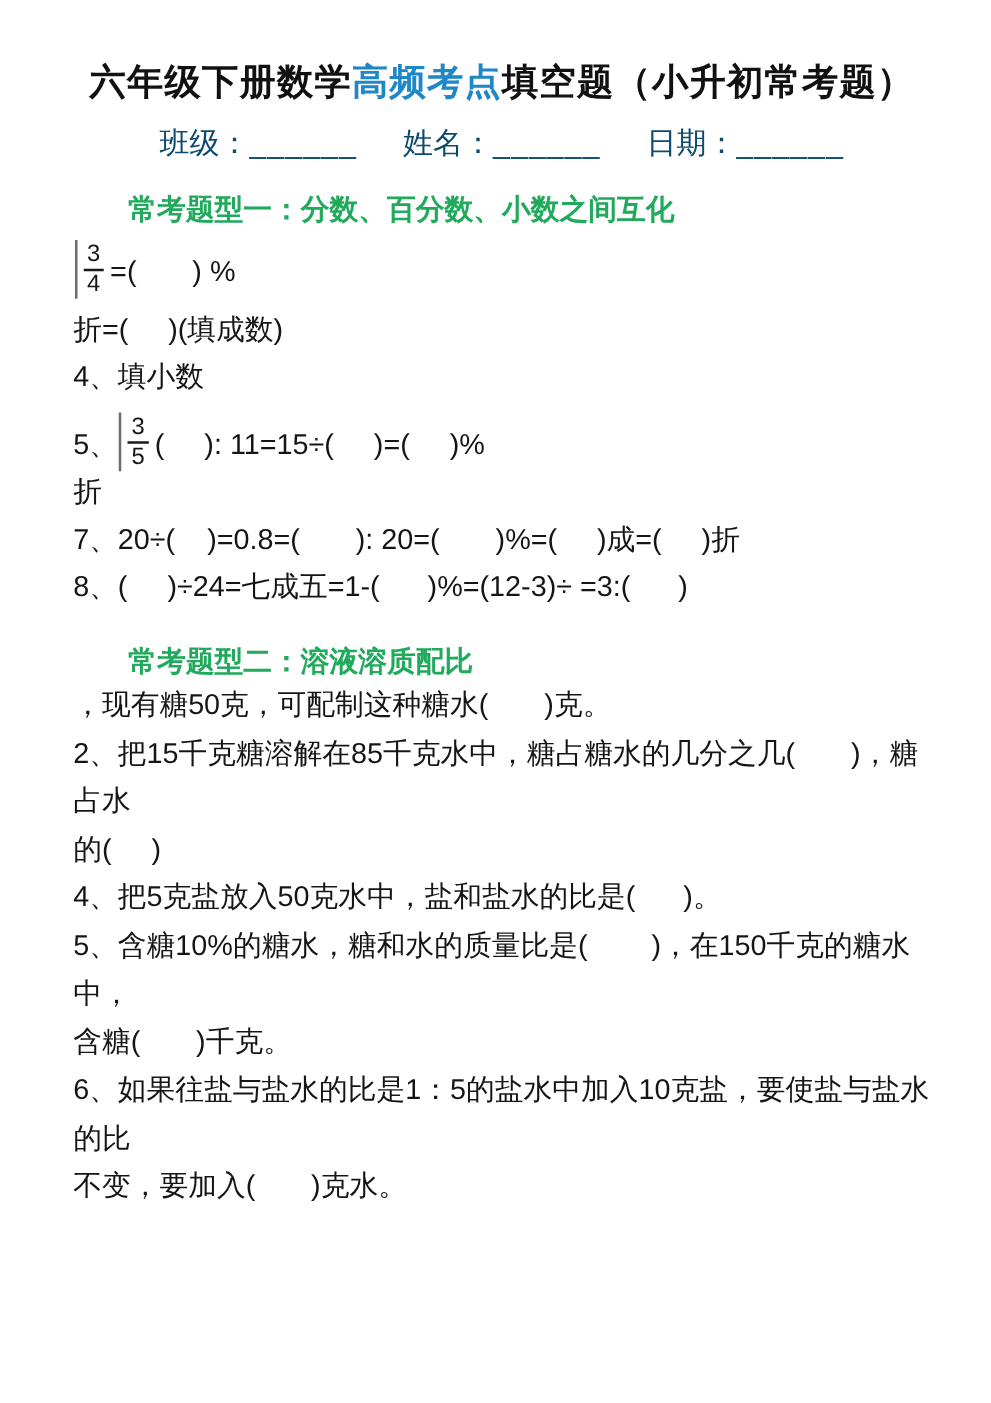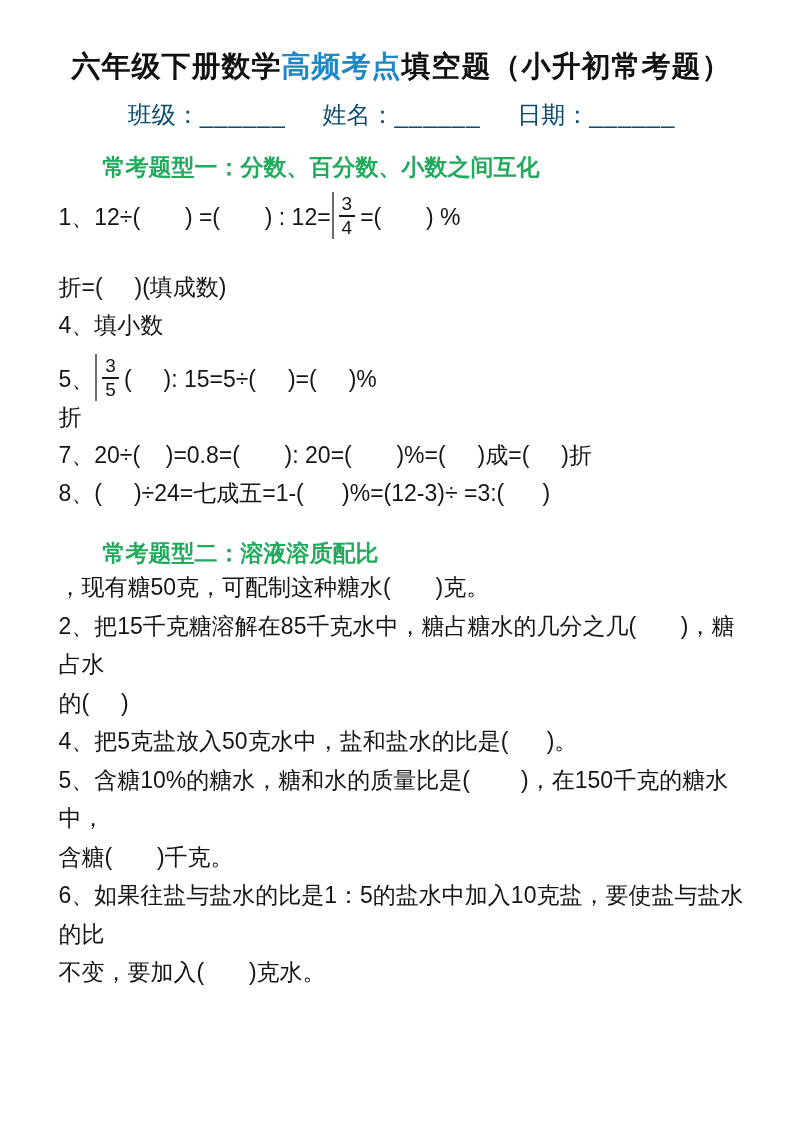--- a/index.html
+++ b/index.html
@@ -54,21 +54,21 @@
     color:var(--ink);
     white-space:pre-wrap;
   }
   .s2 .line{line-height:38.5px;}
   .frac-line{
     line-height:38px;
     height:54px;
     display:flex;
     align-items:flex-end;
   }
-  .gap-before{margin-top:32px;}
+  .gap-before{margin-top:8px;}
   .frac{
     display:inline-flex;
     flex-direction:column;
     align-items:center;
     font-size:19px;
     line-height:1.15;
     border-left:2px solid #6d6d6d;
     padding:1px 4px 0 5px;
     margin:0 1px;
     transform:translateY(3px);
@@ -84,28 +84,28 @@
   <div class="title"><span>六年级下册数学</span><span class="hl">高频考点</span><span>填空题（小升初常考题）</span></div>
 
   <div class="info-line">
     <span class="info-group"><span>班级：</span><span class="blank">______</span></span>
     <span class="info-group"><span>姓名：</span><span class="blank">______</span></span>
     <span class="info-group"><span>日期：</span><span class="blank">______</span></span>
   </div>
 
   <div class="sec-heading sec1-heading">常考题型一：分数、百分数、小数之间互化</div>
 
-  <div class="line frac-line"><span>1、12÷(       ) =(       ) : 12=</span><span class="frac"><span class="num">3</span><span class="den">4</span></span><span>=(       ) %</span></div>
+  <div class="line frac-line"><span class="frac"><span class="num">3</span><span class="den">4</span></span><span>=(       ) %</span></div>
 
 
   <div class="line gap-before">折=(     )(填成数)</div>
 
   <div class="line">4、填小数</div>
 
-  <div class="line frac-line"><span>5、</span><span class="frac"><span class="num">3</span><span class="den">5</span></span><span>(     ): 15=5÷(     )=(     )%</span></div>
+  <div class="line frac-line"><span>5、</span><span class="frac"><span class="num">3</span><span class="den">5</span></span><span>(     ): 11=15÷(     )=(     )%</span></div>
 
   <div class="line">折</div>
 
   <div class="line">7、20÷(    )=0.8=(       ): 20=(       )%=(     )成=(     )折</div>
 
   <div class="line">8、(     )÷24=七成五=1-(      )%=(12-3)÷ =3:(      )</div>
 
   <div class="sec-heading sec2-heading">常考题型二：溶液溶质配比</div>
 
   <div class="s2">

